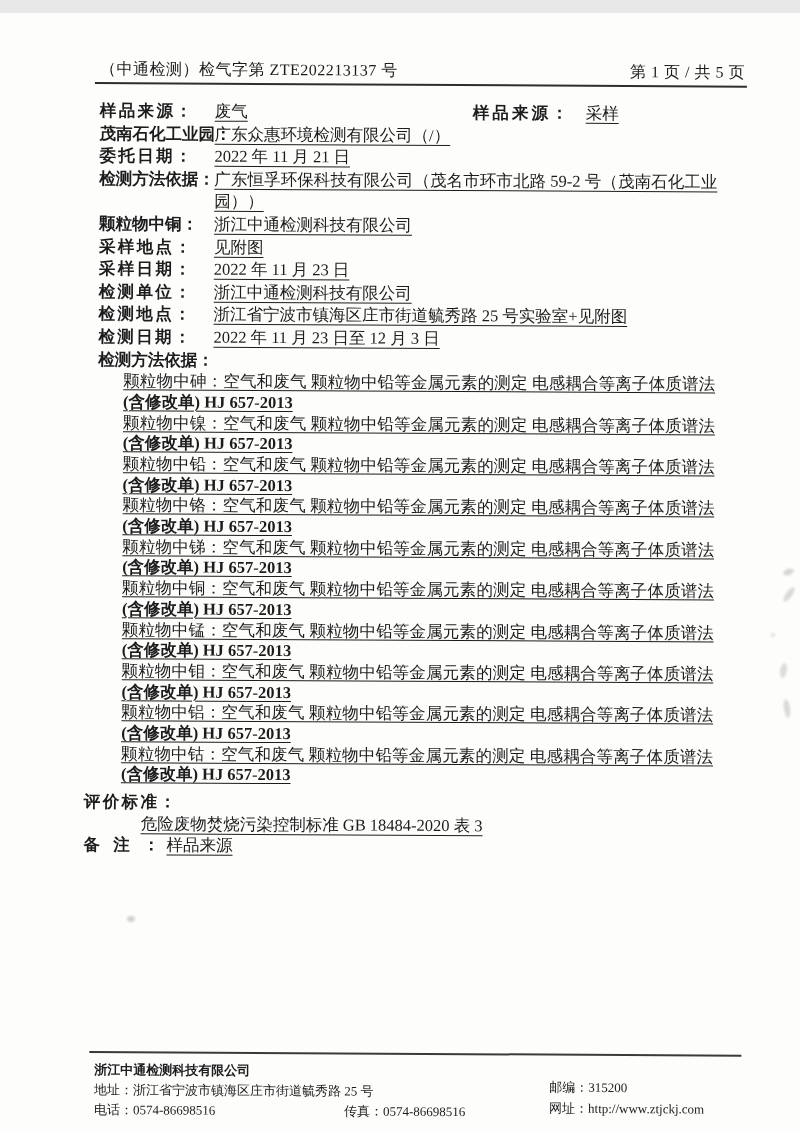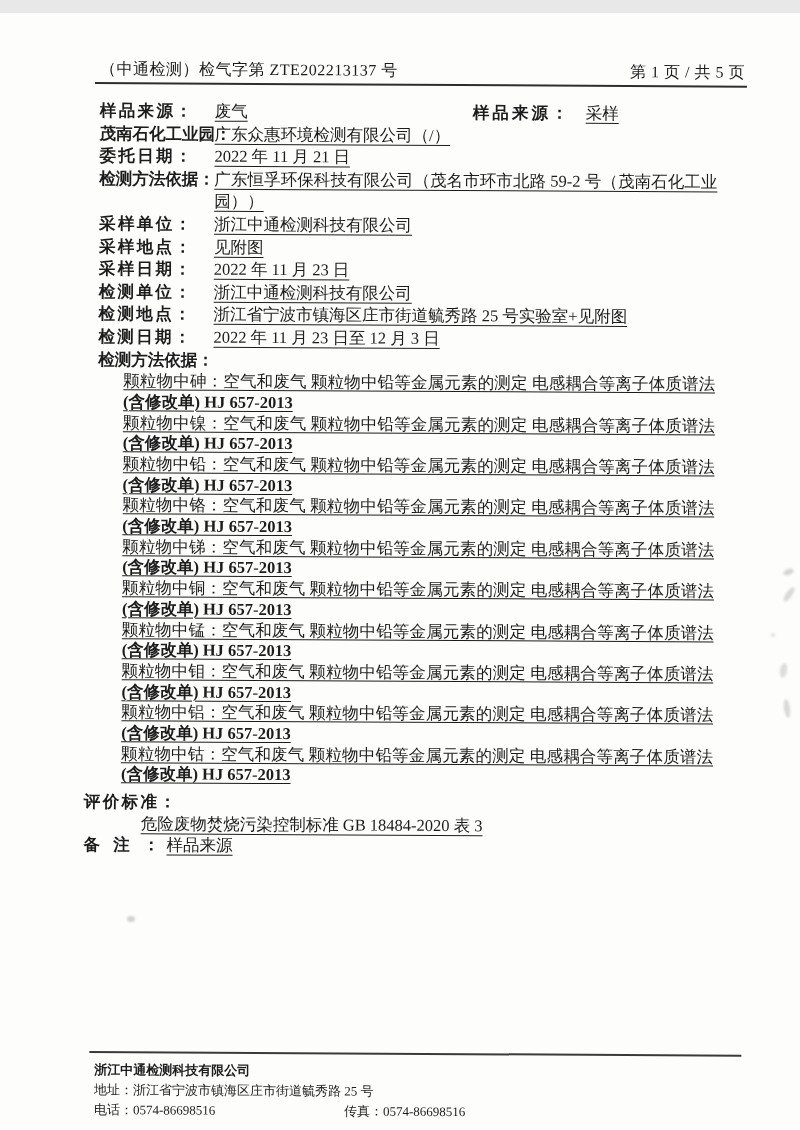--- a/index.html
+++ b/index.html
@@ -97,21 +97,21 @@
         <span class="flabel"><span class="ljust">委托日期：</span></span>
         <span class="fvalue u">2022 年 11 月 21 日</span>
       </div>
 
       <div class="frow">
         <span class="flabel">检测方法依据：</span>
         <span class="fvalue u">广东恒孚环保科技有限公司（茂名市环市北路 59-2 号（茂南石化工业园））</span>
       </div>
 
       <div class="frow">
-        <span class="flabel"><span class="ljust">采样单位：</span></span>
+        <span class="flabel"><span class="ljust">颗粒物中铜：</span></span>
         <span class="fvalue u">浙江中通检测科技有限公司</span>
       </div>
 
       <div class="frow">
         <span class="flabel"><span class="ljust">采样地点：</span></span>
         <span class="fvalue u">见附图</span>
       </div>
 
       <div class="frow">
         <span class="flabel"><span class="ljust">采样日期：</span></span>
@@ -173,20 +173,24 @@
       <div class="f-rule"></div>
       <div class="f-cols">
         <div class="f-left">
           <div class="f-company">浙江中通检测科技有限公司</div>
           <div class="f-line">地址：浙江省宁波市镇海区庄市街道毓秀路 25 号</div>
           <div class="f-tel-row">
             <span class="f-tel f-line">电话：0574-86698516</span>
             <span class="f-line">传真：0574-86698516</span>
           </div>
         </div>
+        <div class="f-right">
+          <div class="f-line">邮编：315200</div>
+          <div class="f-line">网址：http://www.ztjckj.com</div>
+        </div>
       </div>
     </div>
 
   </div>
 
   <div class="art a1"></div>
   <div class="art a2"></div>
   <div class="art a3"></div>
   <div class="art a4"></div>
   <div class="art a5"></div>

